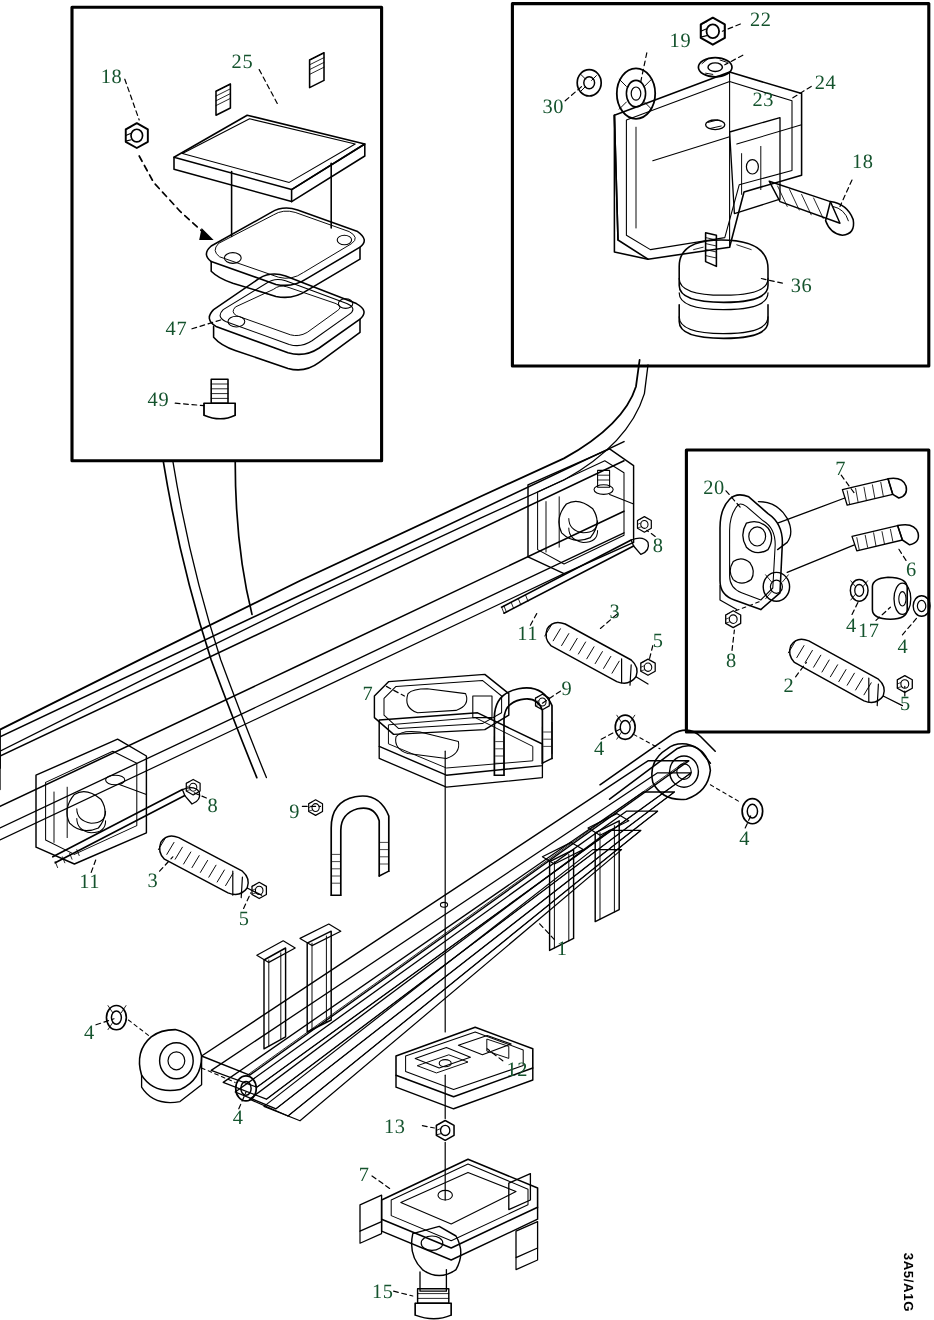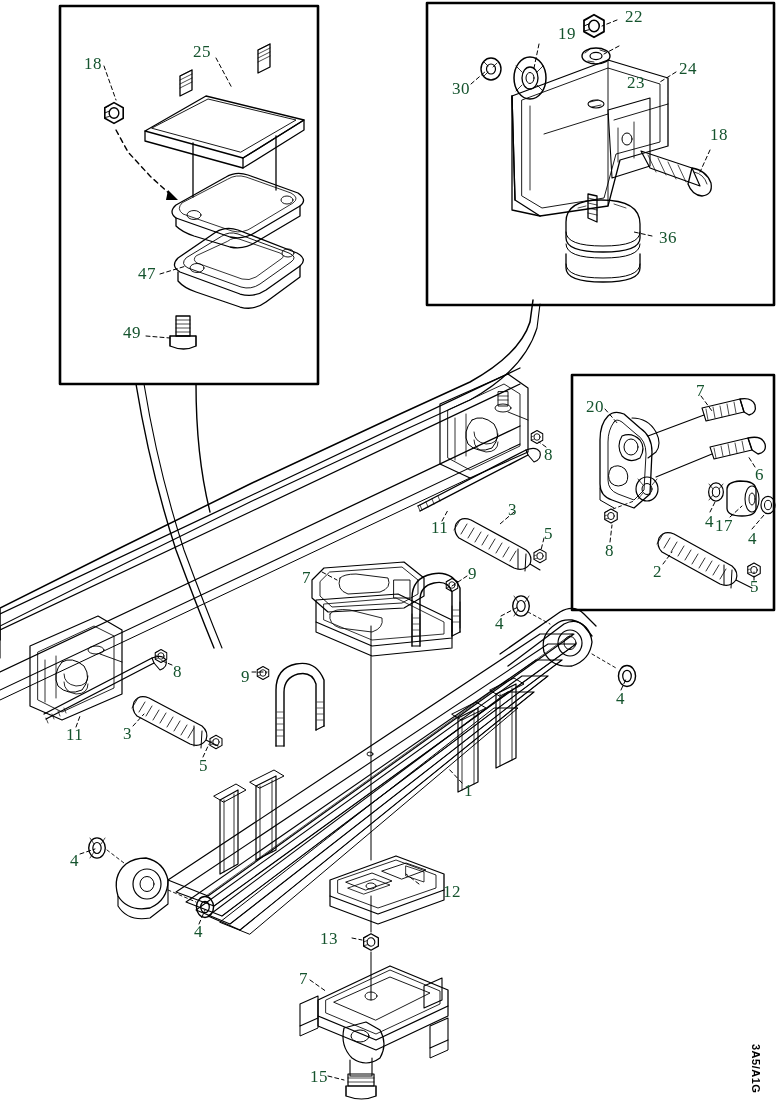--- a/index.html
+++ b/index.html
@@ -448,20 +448,20 @@
   <div class="lbl" style="left:616px; top:690px;">4</div>
   <div class="lbl" style="left:464px; top:782px;">1</div>
 
   <div class="lbl" style="left:173px; top:663px;">8</div>
   <div class="lbl" style="left:66px;  top:726px;">11</div>
   <div class="lbl" style="left:123px; top:725px;">3</div>
   <div class="lbl" style="left:199px; top:757px;">5</div>
   <div class="lbl" style="left:70px;  top:852px;">4</div>
   <div class="lbl" style="left:194px; top:923px;">4</div>
 
-  <div class="lbl" style="left:443px; top:883px;">12</div>
+  <div class="lbl" style="left:422px; top:883px;">12</div>
   <div class="lbl" style="left:320px; top:930px;">13</div>
   <div class="lbl" style="left:299px; top:970px;">7</div>
   <div class="lbl" style="left:310px; top:1068px;">15</div>
 
   <div class="code" style="left:762px; top:1044px;">3A5/A1G</div>
 
 </div>
 
 </body></html>

